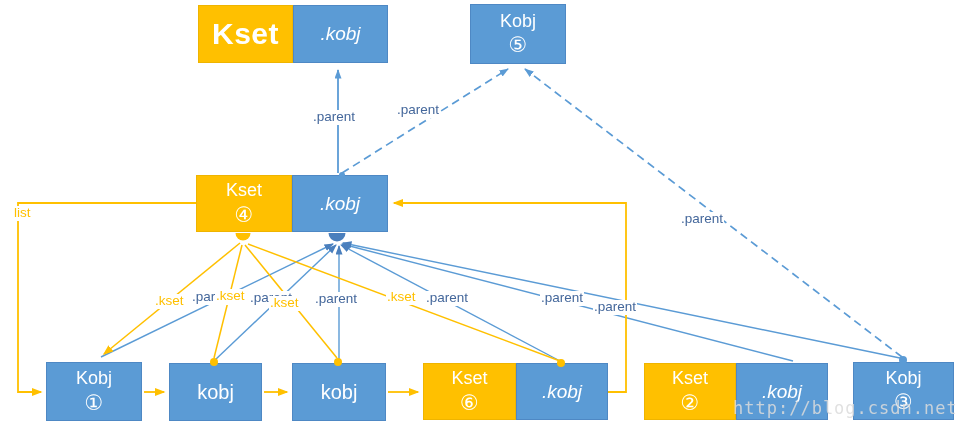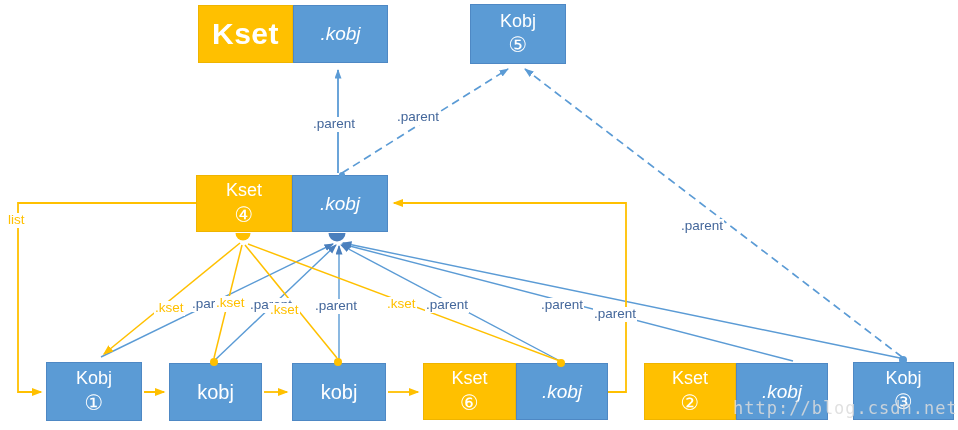--- a/index.html
+++ b/index.html
@@ -1,35 +1,34 @@
 <!DOCTYPE html>
 <html><head>
 <meta charset="utf-8">
 <style>
   html,body{margin:0;padding:0;background:#ffffff;}
   #stage{
     position:relative;width:958px;height:430px;background:#ffffff;overflow:hidden;
     font-family:"Liberation Sans","DejaVu Sans",sans-serif;
-    border-radius:8px;
   }
   #wires{position:absolute;left:0;top:0;z-index:3;pointer-events:none;}
   .box{
     position:absolute;display:flex;flex-direction:column;align-items:center;justify-content:center;
     color:#ffffff;text-align:center;line-height:1.25;z-index:2;box-sizing:border-box;
   }
   .box.blue{background:#5B9BD5;border:1px solid #4e88c4;}
   .box.orange{background:#FFC000;border:1px solid #efb400;}
   .t18{font-size:18px;}
   .t19{font-size:19px;font-style:italic;}
   .t20{font-size:20px;}
   .big{font-size:30px;font-weight:600;letter-spacing:0.5px;}
   .circ{font-size:21px;}
   .elabel{
     position:absolute;font-size:13.5px;background:#ffffff;padding:0 1px;line-height:1.1;
-    white-space:nowrap;z-index:4;margin-top:7px;
+    white-space:nowrap;z-index:4;
   }
   .elabel.blue{color:#44679B;}
   .elabel.orange{color:#FFC000;}
   #watermark{
     position:absolute;z-index:6;font-family:"DejaVu Sans Mono","Liberation Mono",monospace;
     font-size:17px;color:#dcdcdc;opacity:0.85;letter-spacing:1px;
   }
 </style>
 </head>
 <body>
@@ -138,21 +137,21 @@
   <div class="elabel blue" style="left:396px;top:103px;">.parent</div>
   <div class="elabel blue" style="left:680px;top:212px;">.parent</div>
 
   <div class="elabel blue" style="left:191px;top:290px;">.parent</div>
   <div class="elabel blue" style="left:249px;top:291px;">.parent</div>
   <div class="elabel blue" style="left:314px;top:292px;">.parent</div>
   <div class="elabel blue" style="left:425px;top:291px;">.parent</div>
   <div class="elabel blue" style="left:540px;top:291px;">.parent</div>
   <div class="elabel blue" style="left:593px;top:300px;">.parent</div>
 
-  <div class="elabel orange" style="left:7px;top:206px;">list</div>
+  <div class="elabel orange" style="left:13px;top:206px;">list</div>
   <div class="elabel orange" style="left:154px;top:294px;">.kset</div>
   <div class="elabel orange" style="left:215px;top:289px;">.kset</div>
   <div class="elabel orange" style="left:269px;top:296px;">.kset</div>
   <div class="elabel orange" style="left:386px;top:290px;">.kset</div>
 
   <div id="watermark" style="left:733px;top:398px;">http://blog.csdn.net/</div>
 
 </div>
 
 </body></html>

